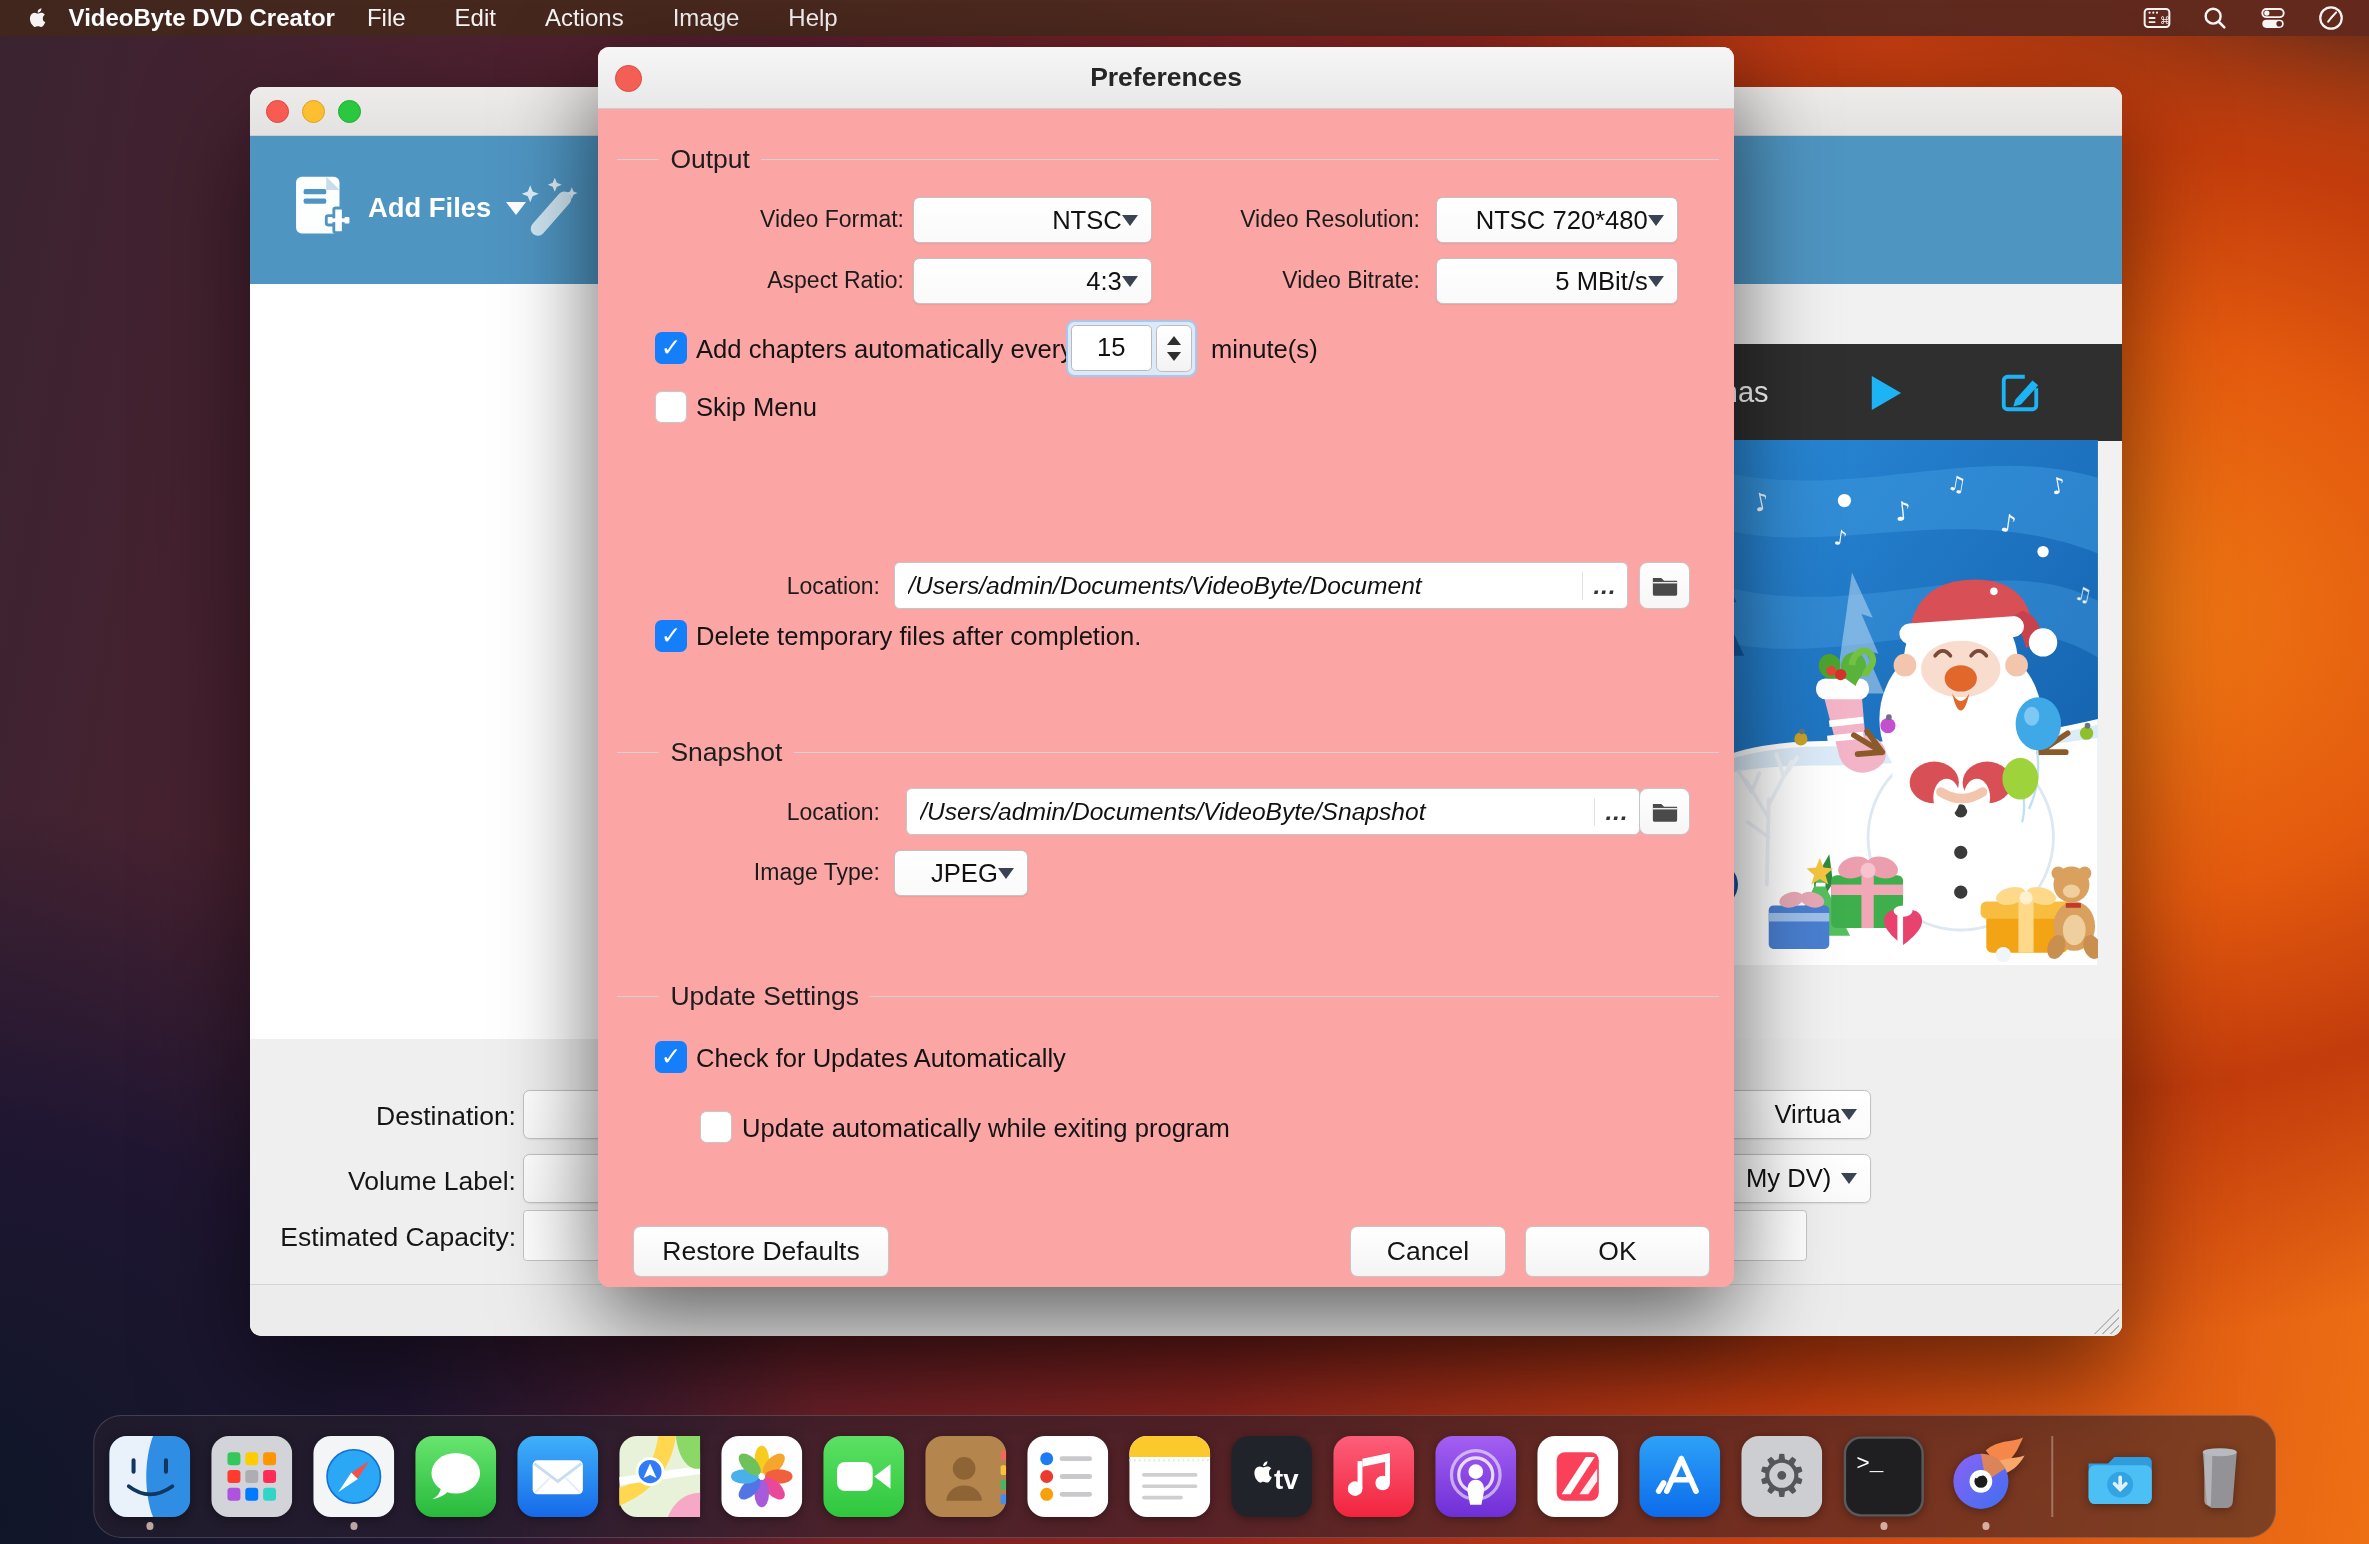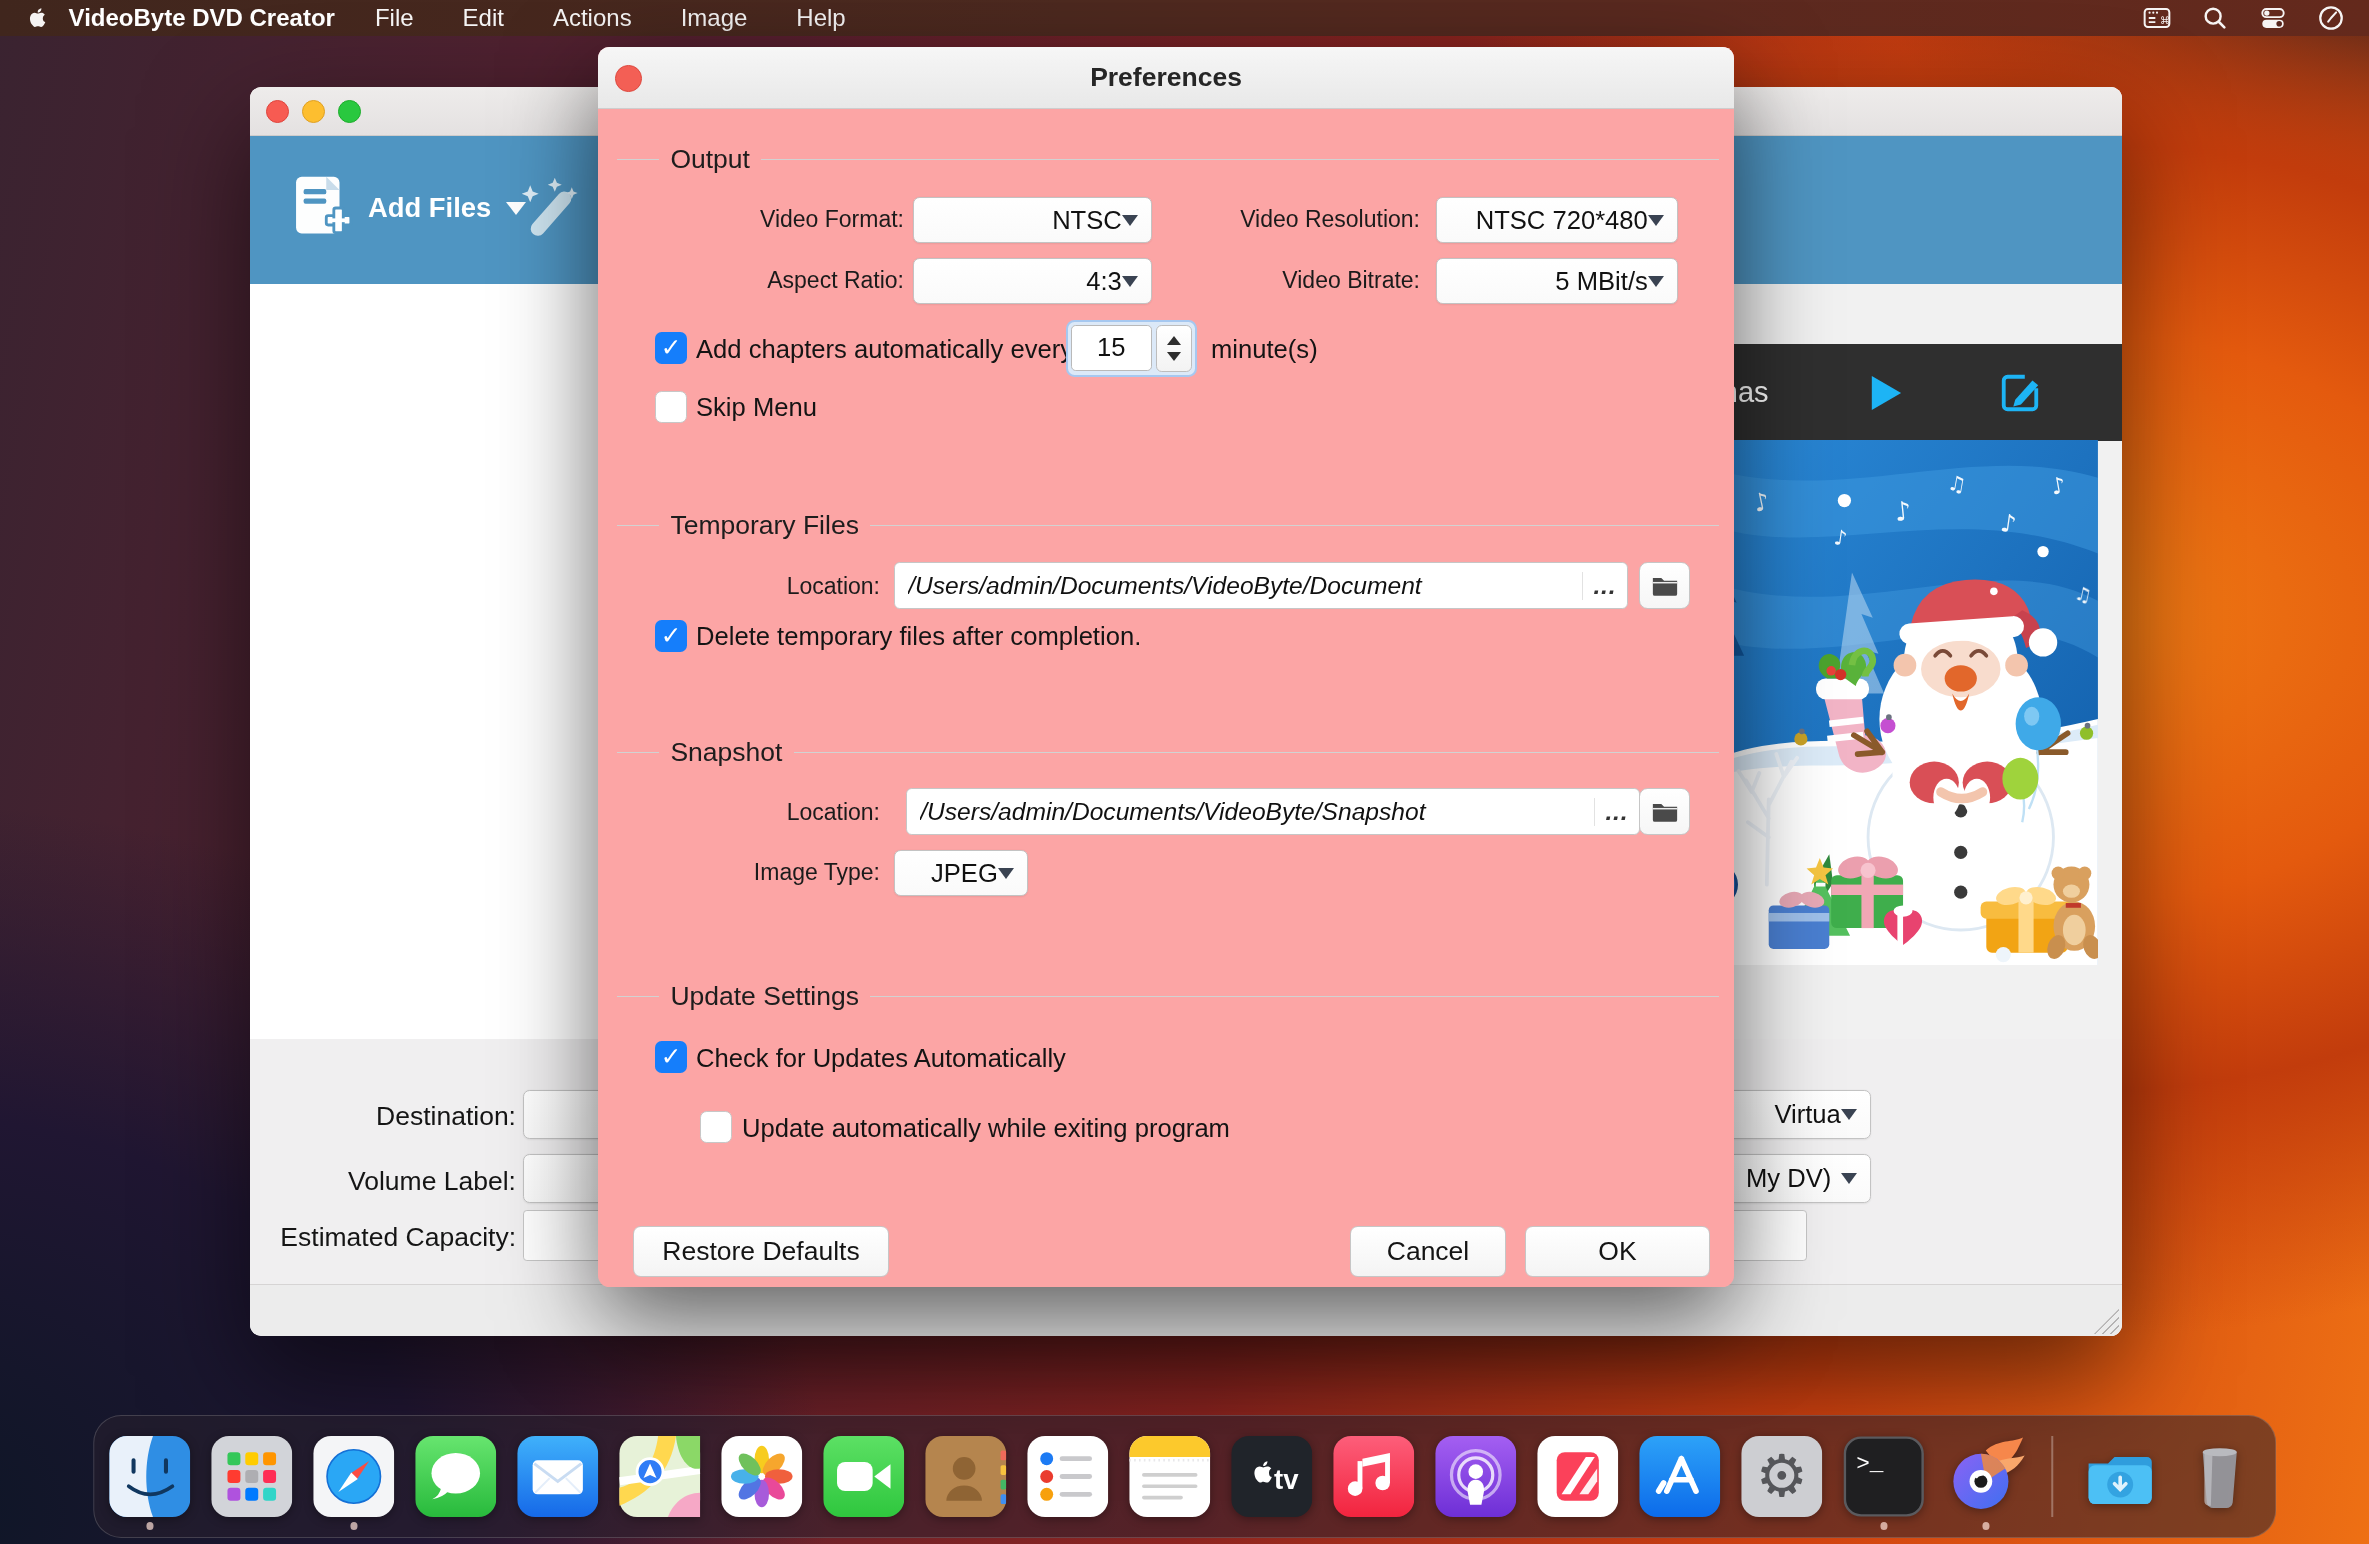--- a/index.html
+++ b/index.html
@@ -9,21 +9,21 @@
   
   .wall{position:absolute;inset:0;background:
     radial-gradient(1325px 946px at 88% 40%, #f07c14 0%, #e45a0e 30%, #c23c0c 50%, rgba(140,30,20,0) 76%),
     radial-gradient(852px 492px at 101% -2%, #0c1524 0%, rgba(12,21,36,0) 60%),
     radial-gradient(1230px 946px at -4% 98%, #0d1626 0%, #201632 42%, rgba(32,22,50,0) 75%),
     linear-gradient(100deg,#3a2330 0%,#5a2030 30%,#8c2420 55%,#cf4110 78%,#ee7014 100%);}
   
   .menubar{position:absolute;left:0;top:0;width:100%;height:36px;display:flex;align-items:center;
     background:linear-gradient(90deg,#40261d 0%,#4e2a20 45%,#5c2a20 72%,#64291c 100%);color:#fff;}
   .menubar .mi{font-size:24px;margin-right:49px;opacity:.96;}
-  .menubar .appname{font-weight:bold;margin:0 40px 0 23px;font-size:24px;}
+  .menubar .appname{font-weight:bold;margin:0 32px 0 23px;font-size:24px;}
   .mb-ico{width:28px;height:28px;margin-left:30px;opacity:.95;}
   
   .win{position:absolute;left:250px;top:87px;width:1872px;height:1249px;border-radius:11.4px;
     background:#fff;box-shadow:0 40px 104px rgba(0,0,0,.55);overflow:hidden;}
   .titlebar{position:absolute;left:0;top:0;width:100%;height:48px;
     background:linear-gradient(#eeeceb,#e4e1e1);border-bottom:0.9px solid #cfcccb;}
   .tl{position:absolute;top:13.2px;width:21px;height:21px;border-radius:50%;}
   .toolbar{position:absolute;left:0;top:49px;width:100%;height:148px;background:#4f95c2;}
   .tbtxt{color:#fff;font-weight:bold;font-size:27.4px;}
   .caret-w{width:0;height:0;border-left:10.4px solid transparent;border-right:10.4px solid transparent;border-top:13.2px solid #fff;}
@@ -375,25 +375,20 @@
       <div class="spinfield">15</div>
       <div class="stepper">
         <div class="chev-u"></div>
         <div class="chev-dn"></div>
       </div>
     </div>
     <div class="cblab" style="left:613px;top:288px">minute(s)</div>
     <div class="cb off" style="left:57px;top:344px"></div>
     <div class="cblab" style="left:98px;top:346px">Skip Menu</div>
 
-    <div class="sech" style="top:461px">
-      <div class="l1"></div>
-        <span class="tx">Temporary Files</span>
-        <div class="l2"></div>
-    </div>
     <div class="dl" style="left:0;top:526px;width:282px">Location:</div>
     <div class="pathfield" style="left:296px;top:515px;width:734px">
       <span class="pt">/Users/admin/Documents/VideoByte/Document</span>
       <span class="dots">...</span>
     </div>
     <div class="folderbtn" style="left:1041px;top:515px">
       <svg width="28" height="23" viewBox="0 0 30 24">
         <path d="M2 4 h9 l3 3 h14 v14 a2 2 0 0 1 -2 2 H4 a2 2 0 0 1 -2 -2 Z" fill="#4a4a4a"></path>
         <path d="M2 9 h26" stroke="#ececec" stroke-width="1.6"></path>
       </svg>

